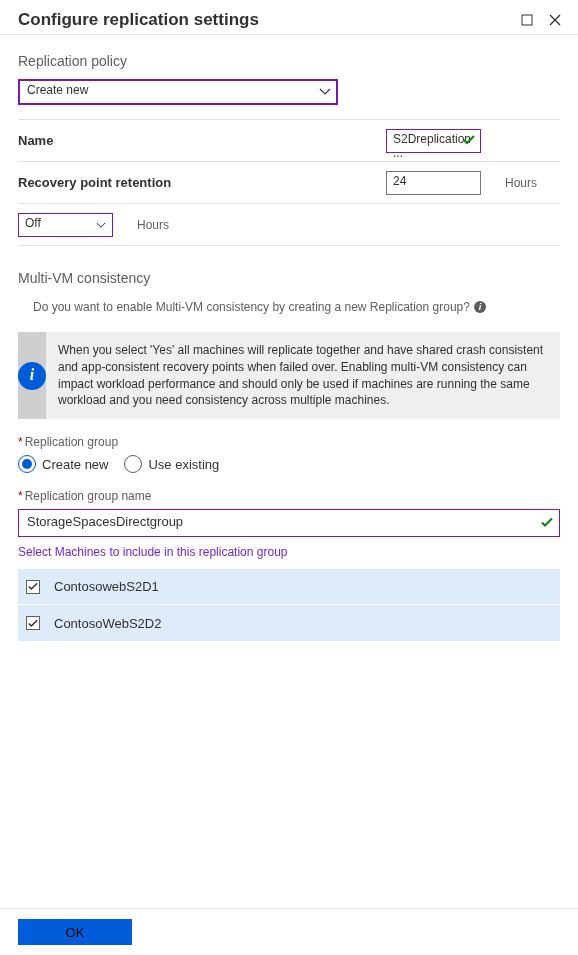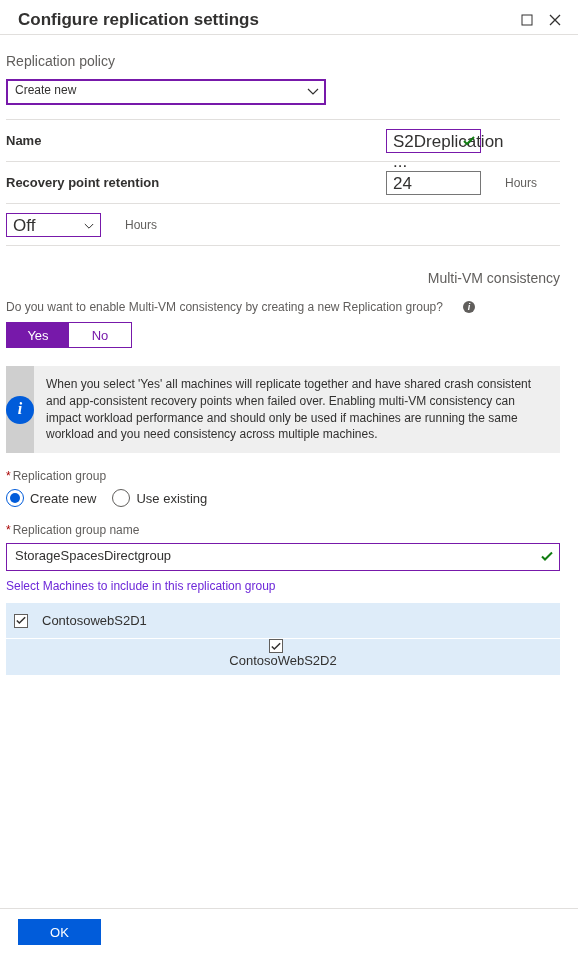--- a/index.html
+++ b/index.html
@@ -1,58 +1,58 @@
 <!DOCTYPE html>
 <html><head>
 <meta charset="utf-8">
 <style>
   * { box-sizing: border-box; font-family: "Segoe UI", Arial, sans-serif; }
   html, body { margin: 0; padding: 0; width: 578px; height: 955px; background: #fff; color: #323130; }
   .panel { display: flex; flex-direction: column; height: 100%; }
   .titlebar { display: flex; align-items: center; padding: 10px 14px 4px 18px; border-bottom: 1px solid #e1dfdd; }
   .titlebar h1 { font-size: 17px; font-weight: 600; margin: 0; flex: 1; }
   .winbtn { width: 18px; height: 18px; margin-left: 10px; display: inline-flex; align-items: center; justify-content: center; cursor: pointer; }
-  .content { flex: 1; overflow: auto; padding: 0 18px 18px 6px; }
+  .content { flex: 1; overflow: auto; padding: 0 18px 18px 18px; }
   .section-title { font-size: 14px; color: #605e5c; margin: 18px 0 10px 0; }
   .policy-select { position: relative; width: 320px; height: 26px; border: 1px solid #767676; padding: 3px 26px 3px 8px; font-size: 12px; outline: 2px solid #7719aa; outline-offset: -2px; }
   .caret { position: absolute; right: 6px; top: 50%; transform: translateY(-50%); }
   .hr { border: none; border-top: 1px solid #e1dfdd; margin: 14px 0 0 0; }
   .form-row { display: flex; align-items: center; height: 42px; border-bottom: 1px solid #e1dfdd; font-size: 13px; gap: 12px; }
   .form-row .lbl { flex: 1; color: #323130; font-weight: 600; font-size: 13px; }
-  .form-row .field { width: 95px; height: 24px; border: 1px solid #7719aa; padding: 2px 6px; font-size: 17px; }
+  .form-row .field { width: 95px; height: 24px; border: 1px solid #7719aa; padding: 2px 6px; font-size: 12px; }
   .form-row .field.plain { border: 1px solid #767676; }
   .form-row .field.select { position: relative; padding-right: 20px; }
   .form-row .unit { width: 55px; font-size: 12px; color: #605e5c; margin-left: 12px; }
   .validated { position: relative; }
   .validated .check { position: absolute; right: 5px; top: 50%; transform: translateY(-50%); color: #107c10; }
-  .question { font-size: 12px; color: #605e5c; margin: 14px 0 8px 0; display: flex; align-items: center; gap: 20px; }
+  .question { font-size: 12px; color: #605e5c; margin: 14px 0 8px 15px; display: flex; align-items: center; gap: 4px; }
   .yn { display: inline-flex; border: 1px solid #7719aa; height: 26px; width: 126px; font-size: 13px; }
   .yn div { flex: 1; display: flex; align-items: center; justify-content: center; cursor: pointer; }
   .yn .yes { background: #7719aa; color: #fff; }
   .yn .no { background: #fff; color: #7719aa; }
   .infobox { display: flex; margin-top: 18px; background: #efefef; font-size: 12px; line-height: 1.4; color: #323130; }
   .infobox .iconcell { width: 62px; background: #cfcfcf; display: flex; align-items: center; justify-content: center; }
   .info-badge { width: 28px; height: 28px; border-radius: 50%; background: #015cda; color: #fff; display: flex; align-items: center; justify-content: center; font-weight: bold; font-family: Georgia, serif; font-style: italic; font-size: 16px; }
   .infobox .txt { padding: 10px 12px; }
   .req-label { font-size: 12px; color: #605e5c; margin: 16px 0 6px 0; }
   .req-label .star { color: #a80000; margin-right: 2px; }
   .radios { display: flex; gap: 16px; align-items: center; font-size: 13px; }
   .radio { display: inline-flex; align-items: center; gap: 6px; cursor: pointer; }
   .radio .dot { width: 18px; height: 18px; border-radius: 50%; border: 1px solid #605e5c; display: inline-flex; align-items: center; justify-content: center; }
   .radio.selected .dot { border-color: #015cda; }
   .radio.selected .dot::after { content: ""; width: 10px; height: 10px; border-radius: 50%; background: #015cda; }
   .groupname { width: 100%; height: 28px; border: 1px solid #7719aa; padding: 4px 26px 4px 8px; font-size: 13px; position: relative; }
   .groupname .check { position: absolute; right: 6px; top: 50%; transform: translateY(-50%); color: #107c10; }
   .select-label { font-size: 12px; color: #6d28d9; margin: 8px 0 10px 0; }
   .machine-row { display: flex; align-items: center; height: 36px; background: #deecf9; border-bottom: 1px solid #fff; font-size: 13px; padding: 0 8px; }
-  .machine-row:last-child { border-bottom: none; flex-direction: column; }
+  .machine-row:last-child { border-bottom: none; }
   .chk { width: 14px; height: 14px; border: 1px solid #605e5c; background: #fff; margin-right: 14px; display: inline-flex; align-items: center; justify-content: center; cursor: pointer; }
   .chk svg { display: block; }
   .footer { border-top: 1px solid #e1dfdd; padding: 10px 18px; }
-  .okbtn { background: #015cda; color: #ffffff; border: none; width: 83px; height: 26px; font-size: 13px; cursor: pointer; }
+  .okbtn { background: #015cda; color: #000000; border: none; width: 114px; height: 26px; font-size: 13px; cursor: pointer; }
   .info-icon { width: 12px; height: 12px; border-radius: 50%; background: #605e5c; color: #fff; font-size: 9px; display: inline-flex; align-items: center; justify-content: center; font-weight: bold; font-style: italic; }
 </style>
 </head>
 <body>
 
 <div class="panel">
   <div class="titlebar">
     <h1>Configure replication settings</h1>
     <span class="winbtn">
       <svg width="12" height="12" viewBox="0 0 12 12">
@@ -105,31 +105,27 @@
         <span>Off</span>
         <span class="caret">
           <svg width="10" height="7" viewBox="0 0 12 8">
               <path d="M1 1 L6 6 L11 1" fill="none" stroke="#323130" stroke-width="1.2"></path>
             </svg>
         </span>
       </span>
       <span class="unit">Hours</span>
     </div>
 
-    <div class="section-title" style="margin-top:24px;text-align:right;">Multi-VM consistency</div>
+    <div class="section-title" style="margin-top:24px;">Multi-VM consistency</div>
 
     <div class="question">
       <span>Do you want to enable Multi-VM consistency by creating a new Replication group?</span>
       <span class="info-icon">i</span>
     </div>
 
-    <div class="yn">
-      <div class="yes">Yes</div>
-      <div class="no">No</div>
-    </div>
 
     <div class="infobox">
       <div class="iconcell">
         <div class="info-badge">i</div>
       </div>
       <div class="txt">When you select 'Yes' all machines will replicate together and have shared crash consistent and app-consistent recovery points when failed over. Enabling multi-VM consistency can impact workload performance and should only be used if machines are running the same workload and you need consistency across multiple machines.</div>
     </div>
 
     <div class="req-label">
       <span class="star">*</span><span>Replication group</span>

